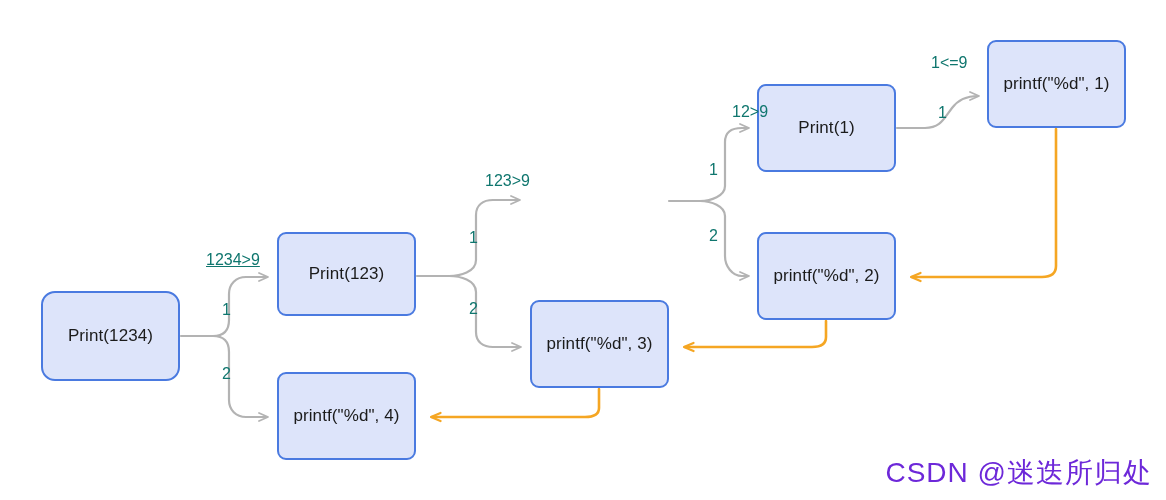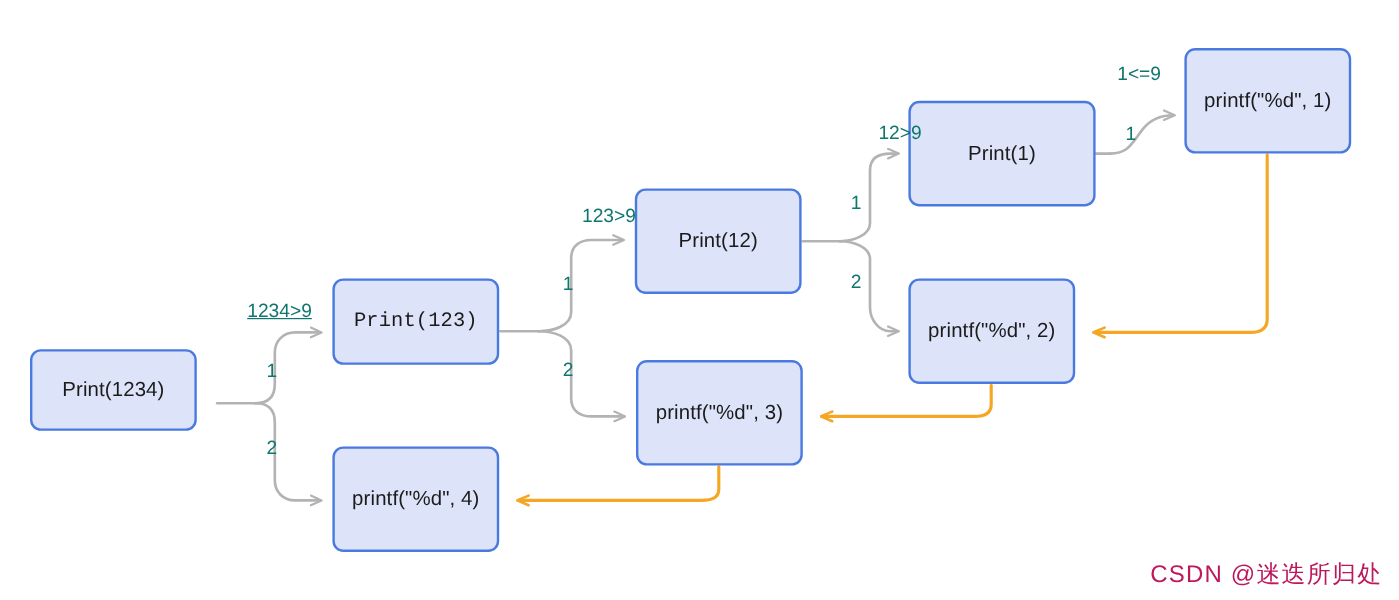--- a/index.html
+++ b/index.html
@@ -43,22 +43,22 @@
     position: absolute;
     color: #0f766e;
     font-size: 16px;
     white-space: nowrap;
     line-height: 1;
   }
   .watermark {
     position: absolute;
     right: 14px;
     bottom: 8px;
-    color: #be185d;
-    font-size: 20px;
+    color: #6d28d9;
+    font-size: 28px;
     letter-spacing: 1px;
     white-space: nowrap;
     user-select: none;
   }
 </style>
 </head>
 <body>
 
 <div id="canvas">
 
@@ -95,33 +95,30 @@
       <path d="M925,128 C940,128 943,120 952,108 C958,100 966,96 978,96" fill="none" stroke="#b3b3b3" stroke-width="2.2" stroke-linecap="round" stroke-linejoin="round" marker-end="url(#grayhead)"></path>
     </g>
 
     <path d="M1056,129 L1056,266 C1056,274 1050,277 1042,277 L912,277" fill="none" stroke="#f5a623" stroke-width="2.6" stroke-linecap="round" stroke-linejoin="round" marker-end="url(#orangehead)"></path>
 
     <path d="M826,321 L826,337 C826,345 820,347 812,347 L685,347" fill="none" stroke="#f5a623" stroke-width="2.6" stroke-linecap="round" stroke-linejoin="round" marker-end="url(#orangehead)"></path>
 
     <path d="M599,389 L599,408 C599,415 593,417 585,417 L432,417" fill="none" stroke="#f5a623" stroke-width="2.6" stroke-linecap="round" stroke-linejoin="round" marker-end="url(#orangehead)"></path>
   </svg>
 
-  <div class="node" style="left:25px; top:291px; width:139px; height:68px;">
+  <div class="node" style="left:41px; top:291px; width:139px; height:90px;border-radius:14px;">
     <span>Print(1234)</span>
   </div>
 
-  <div class="node" style="left:277px; top:232px; width:139px; height:72px;font-family:Liberation Mono, monospace;">
+  <div class="node" style="left:277px; top:232px; width:139px; height:84px;">
     <span>Print(123)</span>
   </div>
 
-  <div class="node" style="left:529px; top:157px; width:139px; height:88px;">
-    <span>Print(12)</span>
-  </div>
 
-  <div class="node" style="left:757px; top:84px; width:156px; height:88px;">
+  <div class="node" style="left:757px; top:84px; width:139px; height:88px;">
     <span>Print(1)</span>
   </div>
 
   <div class="node" style="left:987px; top:40px; width:139px; height:88px;">
     <span>printf("%d", 1)</span>
   </div>
 
   <div class="node" style="left:757px; top:232px; width:139px; height:88px;">
     <span>printf("%d", 2)</span>
   </div>

